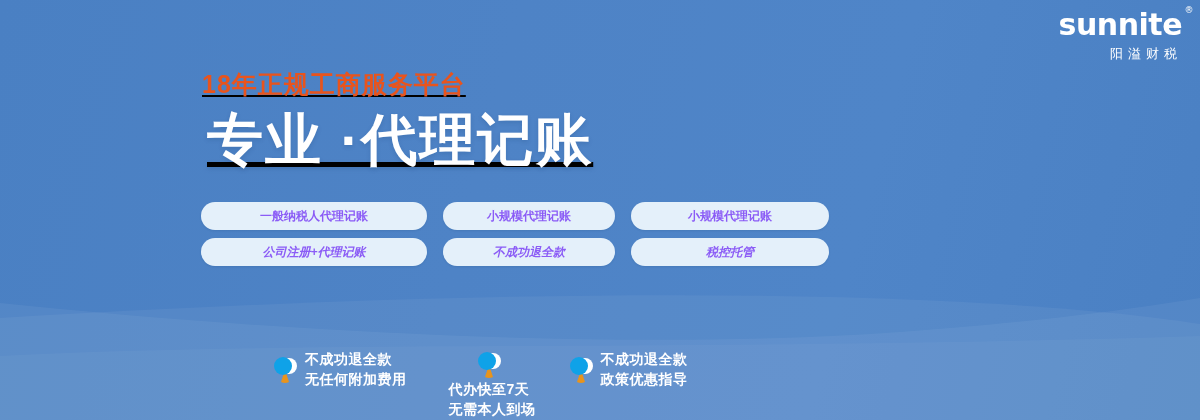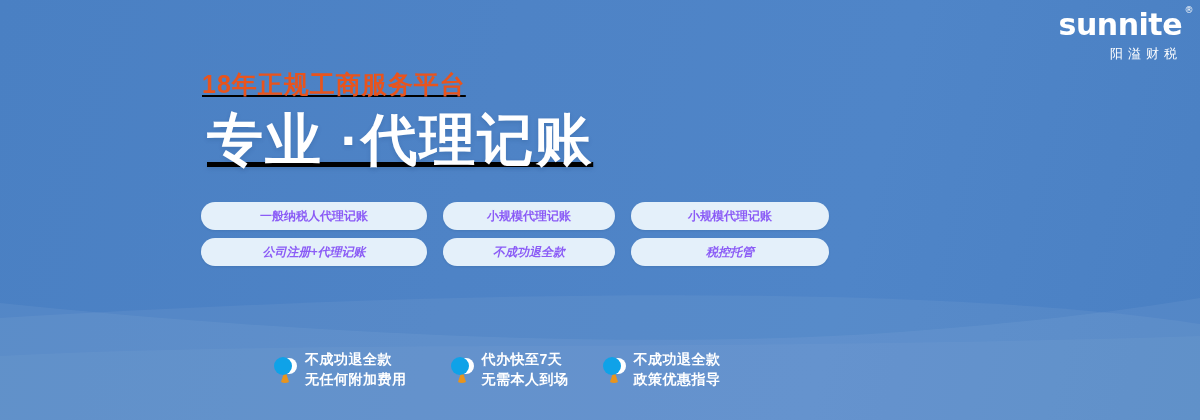--- a/index.html
+++ b/index.html
@@ -127,21 +127,21 @@
     left: 272px;
     top: 349px;
     display: flex;
     align-items: flex-start;
   }
   .feature {
     display: flex;
     align-items: center;
   }
   .feature.f1 { margin-right: 42px; }
-  .feature.f2 { margin-right: 32px; }
+  .feature.f2 { margin-right: 32px; flex-direction: column; }
 
   .feature-icon {
     width: 26px;
     height: 30px;
     margin-right: 7px;
     flex: 0 0 auto;
   }
   .feature-text {
     line-height: 1.45;
   }

